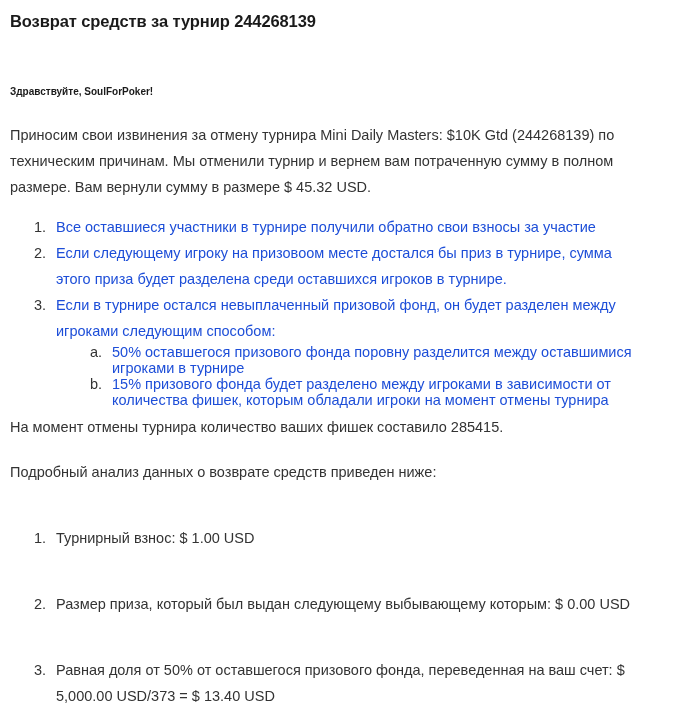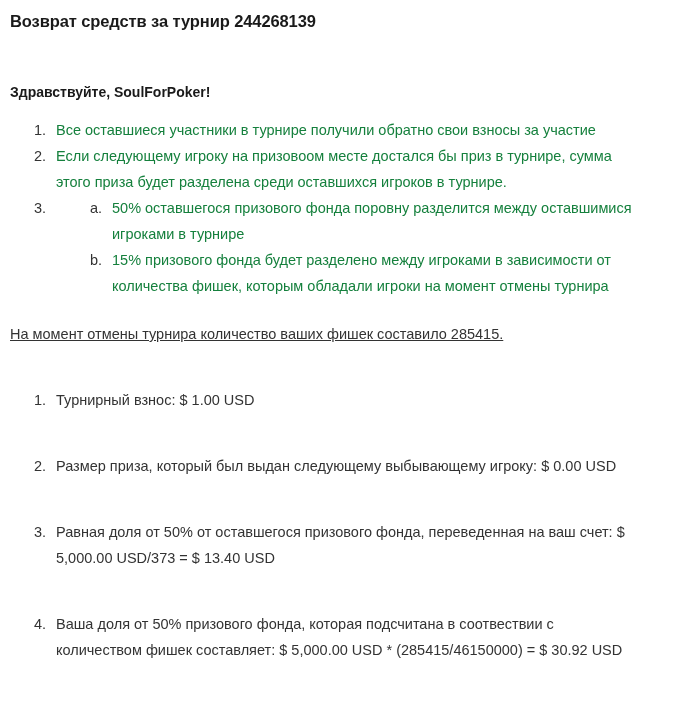--- a/index.html
+++ b/index.html
@@ -27,61 +27,60 @@
   .doc-title {
     font-size: 16.5px;
     font-weight: bold;
     color: #1a1a1a;
     line-height: 22px;
     margin: 0 0 0 0;
     letter-spacing: -0.1px;
   }
 
   .greeting {
-    font-size: 14px;
+    font-size: 10px;
     font-weight: bold;
     color: #1a1a1a;
     line-height: 22px;
     margin: 49px 0 0 0;
   }
 
   .para {
     font-size: 14.5px;
     line-height: 26px;
     color: #333333;
     margin: 19px 0 0 0;
     max-width: 684px;
   }
 
   .para.tight {
-    margin-top: 22px;
-    text-decoration: underline;
+    margin-top: 6px;
   }
 
   ol.lvl1 {
     margin: 14px 0 0 0;
     padding: 0 0 0 40px;
     list-style-type: decimal;
     font-size: 14.5px;
     line-height: 26px;
-    color: #15803d;
+    color: #1d4ed8;
   }
 
   ol.lvl1 > li {
     margin: 0 0 0 0;
     padding-left: 6px;
     max-width: 644px;
   }
 
   ol.lvl2 {
     margin: 0;
     padding: 0 0 0 50px;
     list-style-type: lower-alpha;
     font-size: 14.5px;
-    line-height: 26px;
+    line-height: 16px;
   }
 
   ol.lvl2 > li {
     padding-left: 6px;
     max-width: 590px;
   }
 
   ol.summary {
     margin: 16px 0 0 0;
     padding: 0 0 0 40px;
@@ -103,50 +102,53 @@
 </style>
 </head>
 <body>
 
 <div class="page">
 
   <h1 class="doc-title">Возврат средств за турнир 244268139</h1>
 
   <p class="greeting">Здравствуйте, SoulForPoker!</p>
 
+  <p class="para">Приносим свои извинения за отмену турнира Mini Daily Masters: $10K Gtd (244268139) по техническим причинам. Мы отменили турнир и вернем вам потраченную сумму в полном размере. Вам вернули сумму в размере $ 45.32 USD.</p>
 
 
   <ol class="lvl1">
     <li>
       <span>Все оставшиеся участники в турнире получили обратно свои взносы за участие</span>
     </li>
     <li>
       <span>Если следующему игроку на призовоом месте достался бы приз в турнире, сумма этого приза будет разделена среди оставшихся игроков в турнире.</span>
     </li>
     <li>
+      <span>Если в турнире остался невыплаченный призовой фонд, он будет разделен между игроками следующим способом:</span>
       <ol class="lvl2">
         <li>
           <span>50% оставшегося призового фонда поровну разделится между оставшимися игроками в турнире</span>
         </li>
         <li>
           <span>15% призового фонда будет разделено между игроками в зависимости от количества фишек, которым обладали игроки на момент отмены турнира</span>
         </li>
       </ol>
     </li>
   </ol>
 
   <p class="para tight">На момент отмены турнира количество ваших фишек составило 285415.</p>
 
+  <p class="para">Подробный анализ данных о возврате средств приведен ниже:</p>
 
   <ol class="summary">
     <li>
       <span>Турнирный взнос: $ 1.00 USD</span>
     </li>
     <li>
-      <span>Размер приза, который был выдан следующему выбывающему игроку: $ 0.00 USD</span>
+      <span>Размер приза, который был выдан следующему выбывающему которым: $ 0.00 USD</span>
     </li>
     <li>
       <span>Равная доля от 50% от оставшегося призового фонда, переведенная на ваш счет: $ 5,000.00 USD/373 = $ 13.40 USD</span>
     </li>
     <li>
       <span>Ваша доля от 50% призового фонда, которая подсчитана в соотвествии с количеством фишек составляет: $ 5,000.00 USD * (285415/46150000) = $ 30.92 USD</span>
     </li>
   </ol>
 
 </div>

